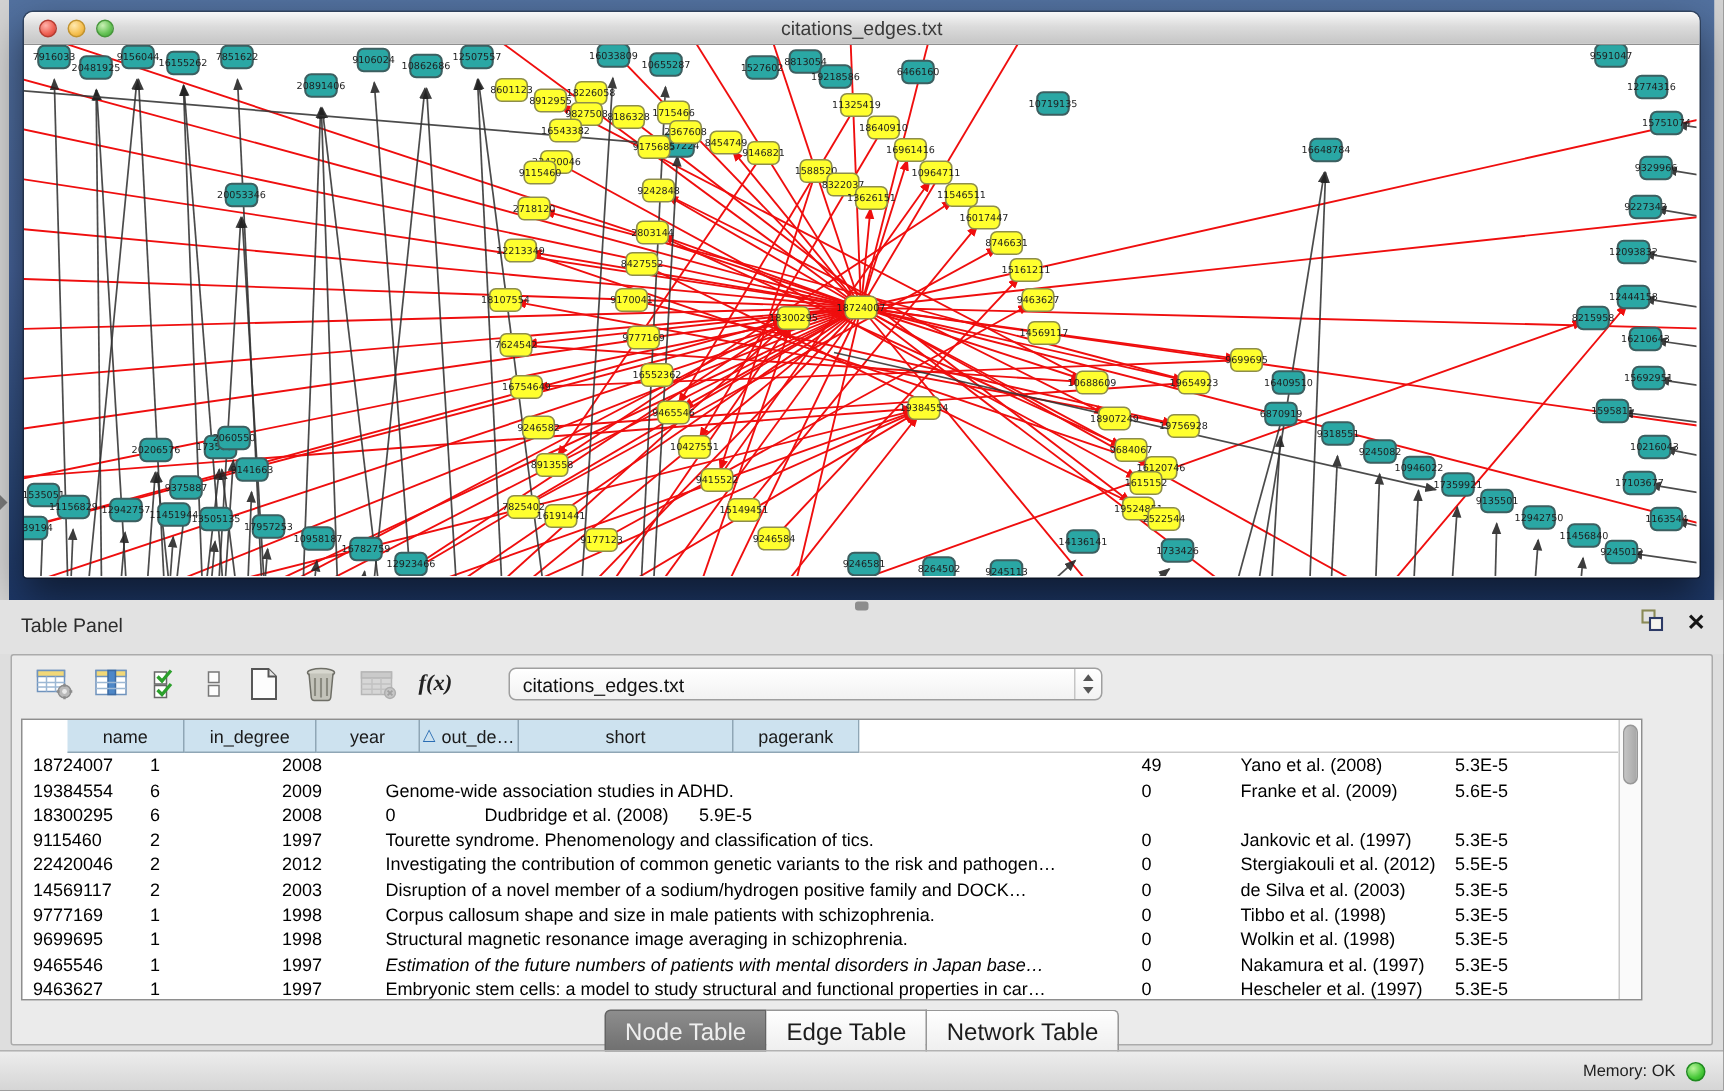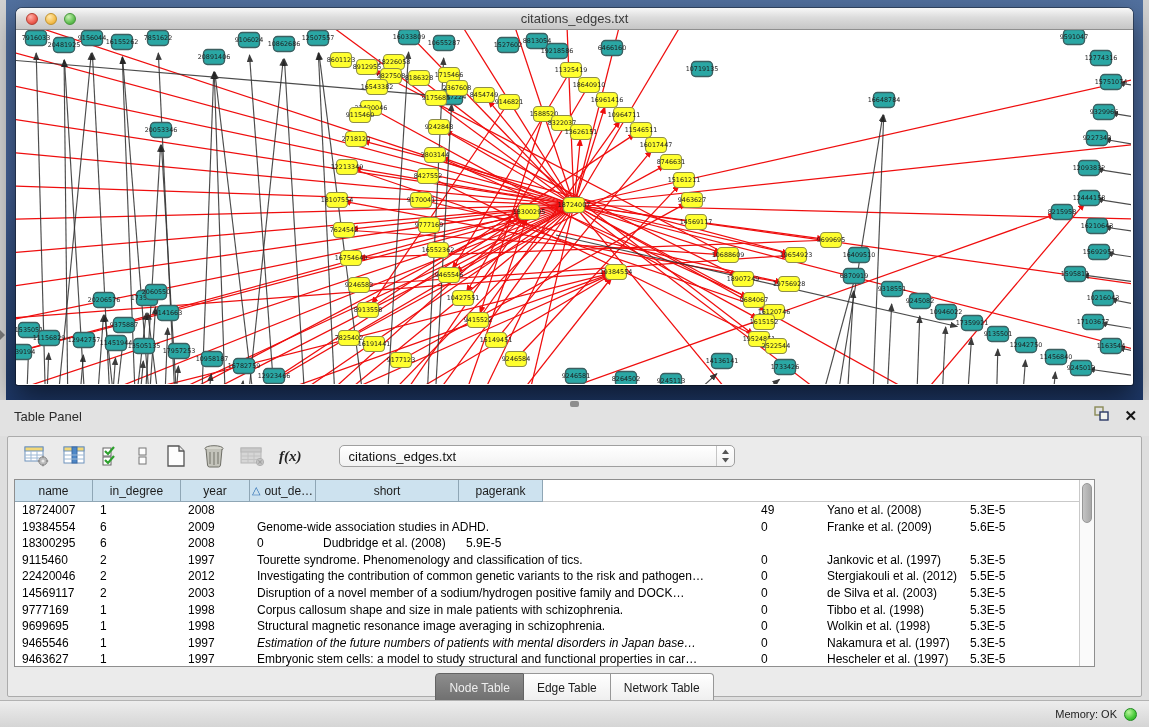--- a/index.html
+++ b/index.html
@@ -46,33 +46,33 @@
   .combo { margin-left:28px; width:396px; height:22px; background:linear-gradient(180deg,#ffffff,#f2f2f2);
     border:1px solid #9f9f9f; border-radius:5px; display:flex; align-items:center; position:relative;
     box-shadow:inset 0 1px 0 #fff; }
   .combo-val { flex:1; padding-left:9px; font-size:13px; color:#111; }
   .stepper { width:18px; height:20px; border-left:1px solid #c5c5c5; display:flex; flex-direction:column;
     align-items:center; justify-content:center; color:#555; }
   .stepper svg { display:block; }
 
   .table-wrap { margin:4px 46px 0 6px; height:188px; display:flex; background:#fff; border:1px solid #8e8e8e; }
   .grid { flex:1; overflow:hidden; }
-  .thead { display:flex; height:22px; background:#cde2ef; }
+  .thead { display:flex; height:22px; background:#cde2ef;margin-left:30px; }
   .th { display:flex; align-items:center; justify-content:center; gap:4px; font-size:12px; color:#1b1b1b;
     border-right:1px solid #8fa6b5; border-bottom:1px solid #8fa6b5; overflow:hidden; white-space:nowrap; flex:none;}
   .th.filler { flex:1; background:#fff; border-right:none; border-bottom:1px solid #c9c9c9; }
   .sortglyph { color:#2a6db3; font-size:11px; line-height:11px; }
   .tr { display:flex; height:16.6px; }
   .td { font-size:12px; color:#000; padding-left:7px; white-space:nowrap; overflow:hidden; flex:none; line-height:16.6px;}
   .vscroll { width:15px; background:#fafafa; border-left:1px solid #c9c9c9; position:relative; }
   .vthumb { position:absolute; left:2px; top:3px; width:10px; height:40px; border-radius:6px;
     background:linear-gradient(90deg,#c4c4c4,#a8a8a8); border:1px solid #979797; }
 
   .tabsrow { display:flex; justify-content:center; margin-top:6px; }
-  .tab { height:31px; padding:0 13px; font-size:12px; line-height:19px; color:#1c1c1c;
+  .tab { height:31px; padding:0 13px; font-size:16px; line-height:19px; color:#1c1c1c;
     background:linear-gradient(180deg,#ffffff,#ededed); border:1px solid #979797; border-left:none; }
   .tab:first-child { border-left:1px solid #979797; border-radius:4px 0 0 4px; }
   .tab:last-child { border-radius:0 4px 4px 0; }
   .tab.selected { background:linear-gradient(180deg,#8d8d8d,#6d6d6d); color:#efefef; border-color:#636363; }
 
   .statusbar { position:absolute; left:0; bottom:0; width:1149px; height:27px;
     background:linear-gradient(180deg,#ededed,#d5d5d5); border-top:1px solid #b2b2b2;
     display:flex; align-items:center; justify-content:flex-end; padding-right:12px; gap:7px; }
   .memlab { font-size:11px; color:#222; }
   .memdot { width:13px; height:13px; border-radius:50%; border:1px solid #1f8a1f;

